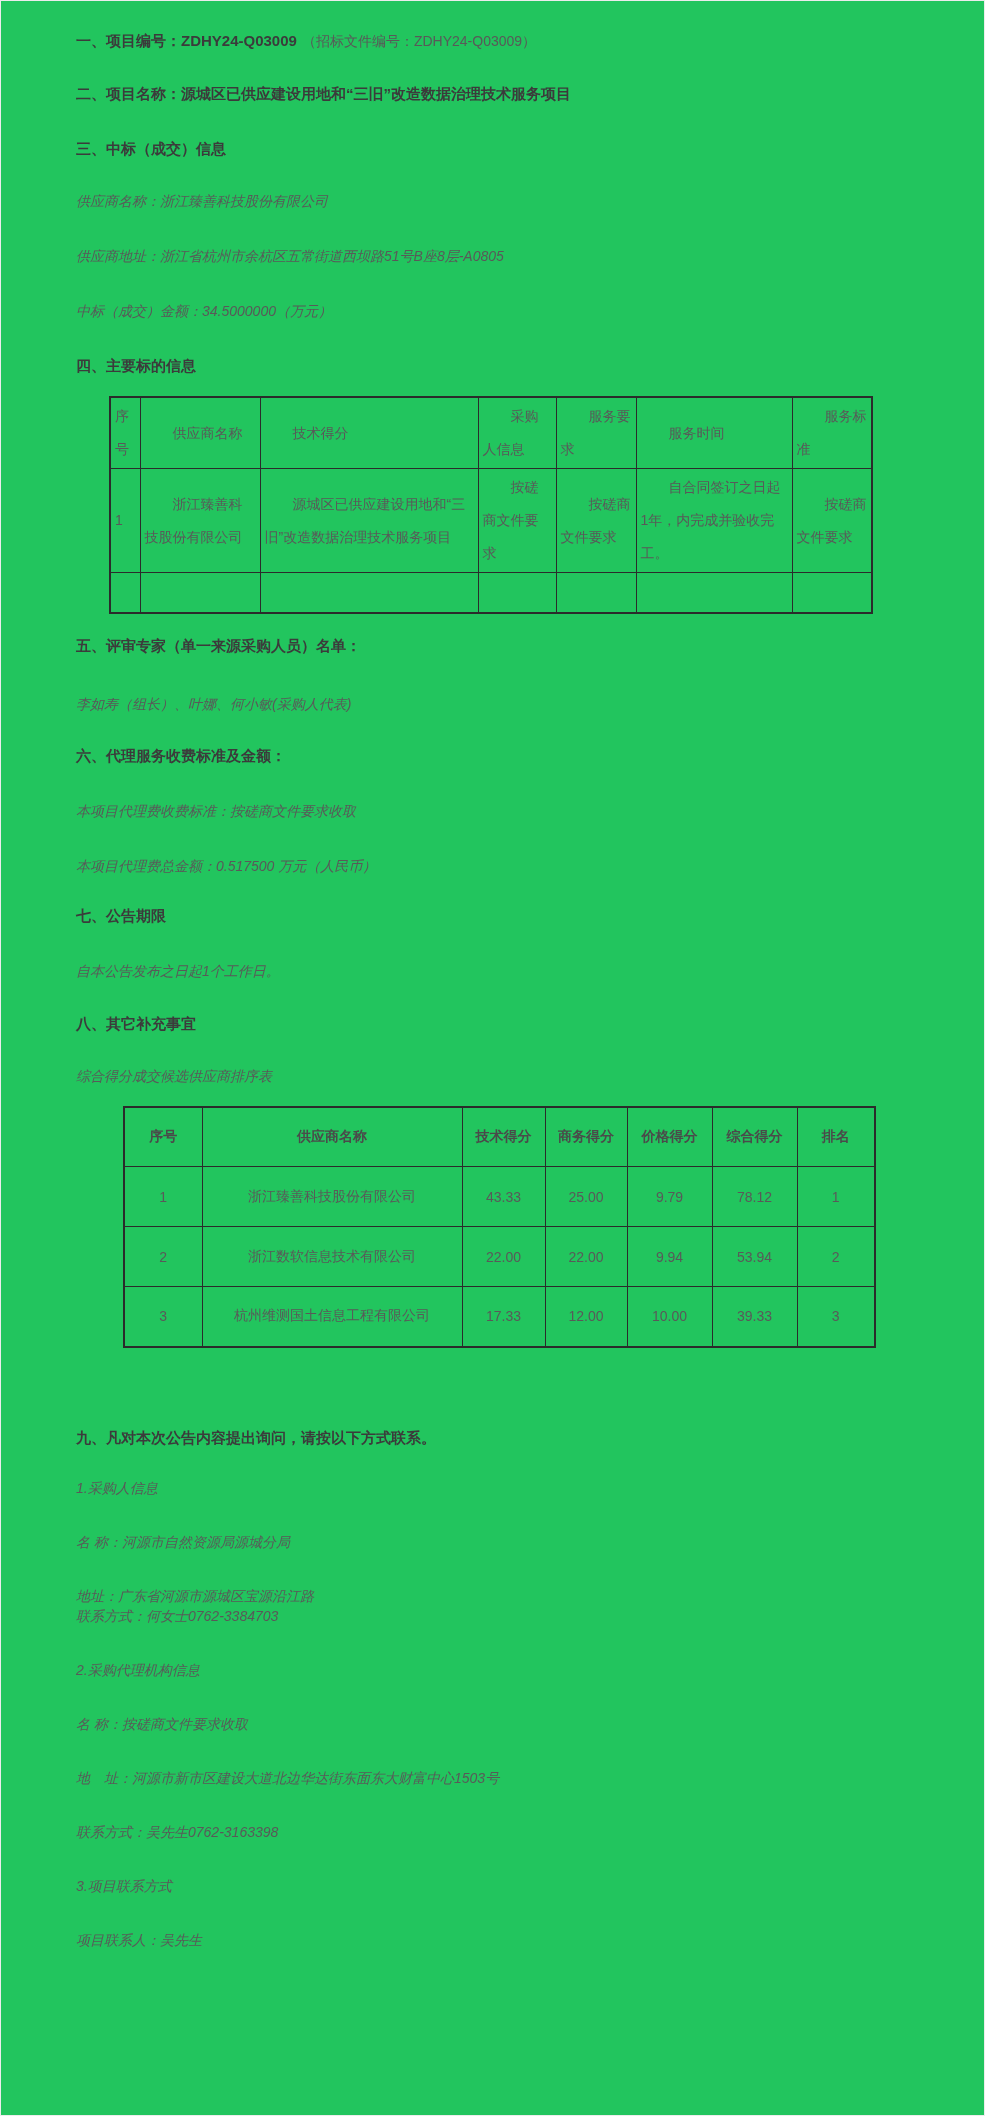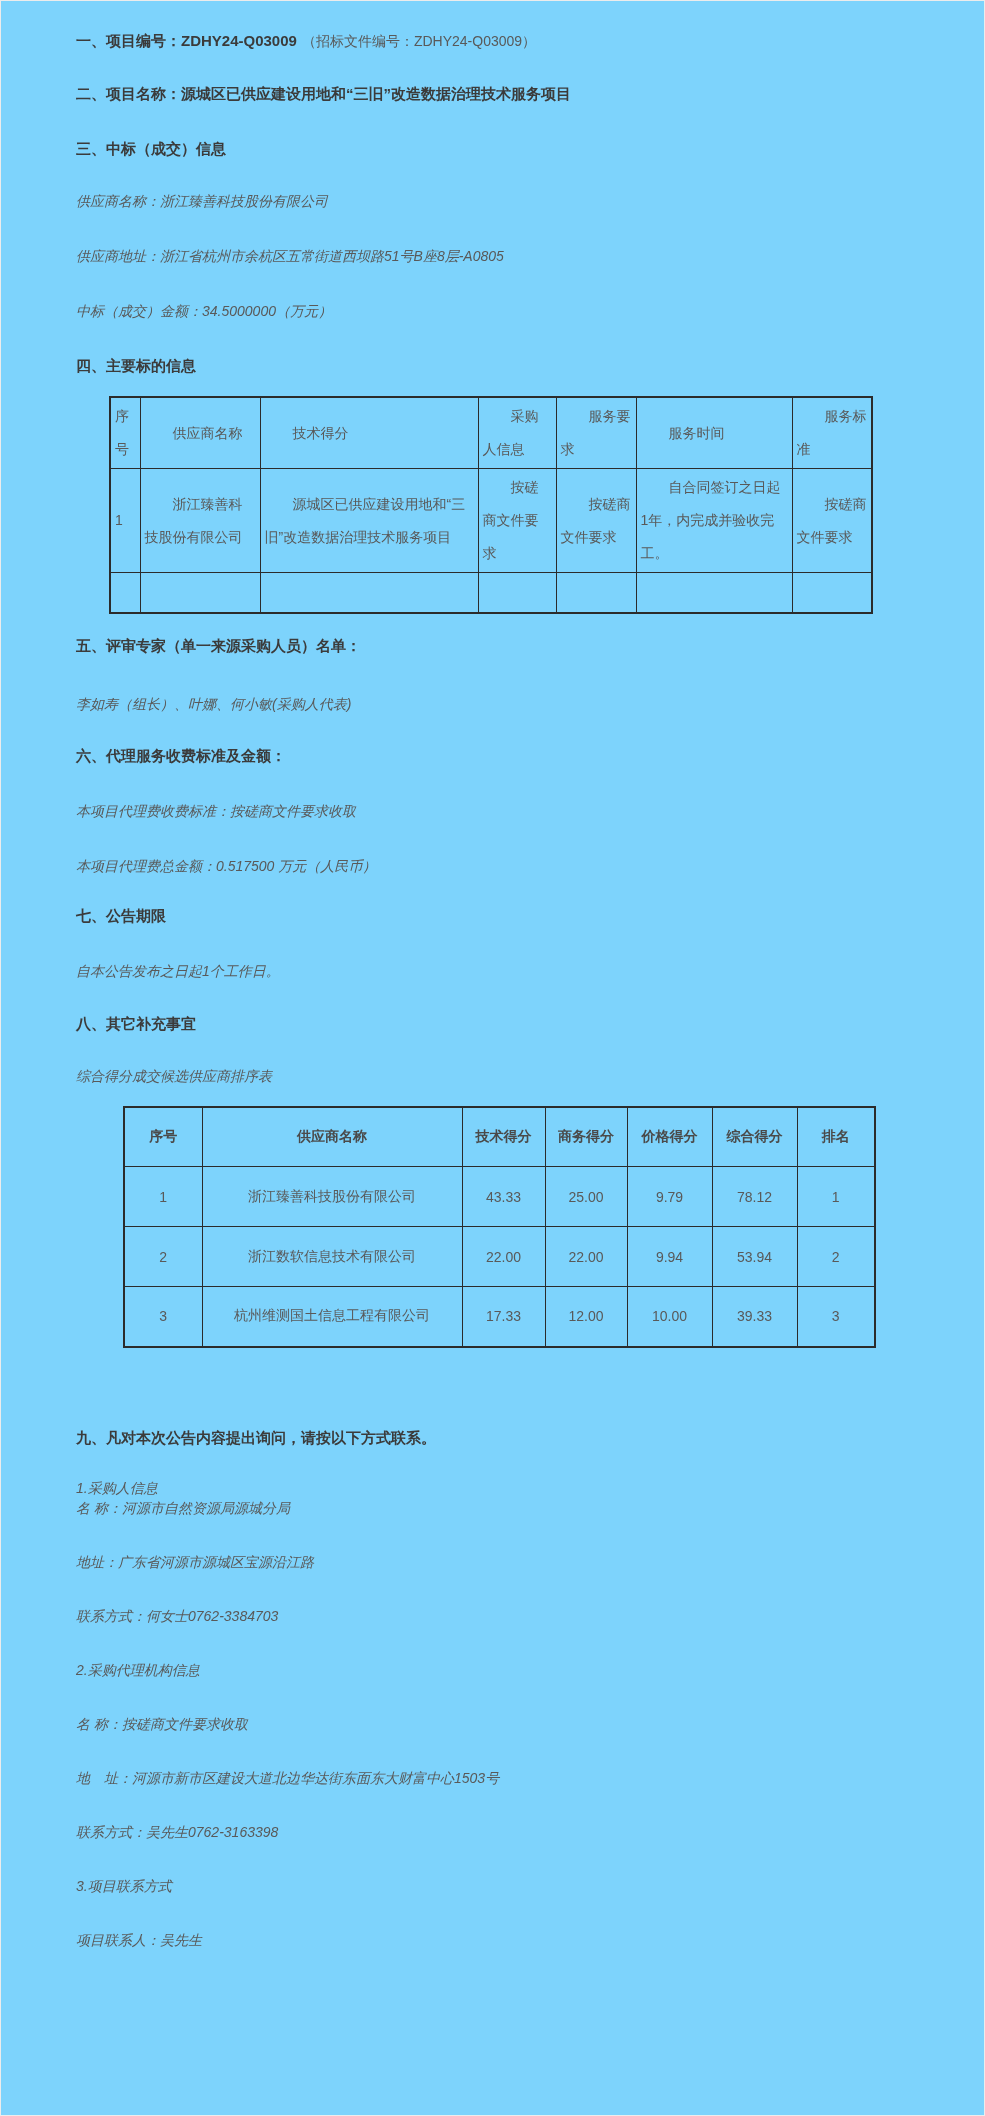--- a/index.html
+++ b/index.html
@@ -1,18 +1,18 @@
 <!DOCTYPE html>
 <html><head>
 <meta charset="utf-8">
 <style>
   html,body { margin:0; padding:0; background:#f6f6f6; }
   body { font-family:"Liberation Sans","DejaVu Sans",sans-serif; }
   .page {
-    width:985px; height:2116px; margin:0 auto; background:#7dd3fc;
+    width:985px; height:2116px; margin:0 auto; background:#22c55e;
     border:1px solid #ececec; box-sizing:border-box;
     padding:25px 75px 0 75px; overflow:hidden;
   }
   .hd { font-size:15px; font-weight:bold; color:#3b3b3b; line-height:20px; margin:0; }
   .tx { font-size:14px; font-weight:normal; color:#595959; line-height:20px; margin:0;font-style:italic; }
   .hd .light { font-weight:normal; color:#595959; font-size:14px; margin-left:5px; }
 
   table { border-collapse:collapse; table-layout:fixed; }
   .tbl1 { width:762px; margin:20px 0 0 33px; border:2px solid #2b2b2b; }
   .tbl1 th, .tbl1 td {
@@ -149,23 +149,23 @@
       <td>10.00</td>
       <td>39.33</td>
       <td>3</td>
     </tr>
   </tbody>
     </table>
 
   <h2 class="hd" style="margin-top:80px">九、凡对本次公告内容提出询问，请按以下方式联系。</h2>
 
   <p class="tx" style="margin-top:30px">1.采购人信息</p>
-  <p class="tx" style="">名 称：河源市自然资源局源城分局</p>
+  <p class="tx" style="margin-top:34px">名 称：河源市自然资源局源城分局</p>
   <p class="tx" style="margin-top:34px">地址：广东省河源市源城区宝源沿江路</p>
-  <p class="tx" style="margin-top:34px">联系方式：何女士0762-3384703</p>
+  <p class="tx" style="">联系方式：何女士0762-3384703</p>
 
   <p class="tx" style="margin-top:34px">2.采购代理机构信息</p>
   <p class="tx" style="margin-top:34px">名 称：按磋商文件要求收取</p>
   <p class="tx" style="margin-top:34px">地　址：河源市新市区建设大道北边华达街东面东大财富中心1503号</p>
   <p class="tx" style="margin-top:34px">联系方式：吴先生0762-3163398</p>
 
   <p class="tx" style="margin-top:34px">3.项目联系方式</p>
   <p class="tx" style="margin-top:34px">项目联系人：吴先生</p>
 
 </div>

